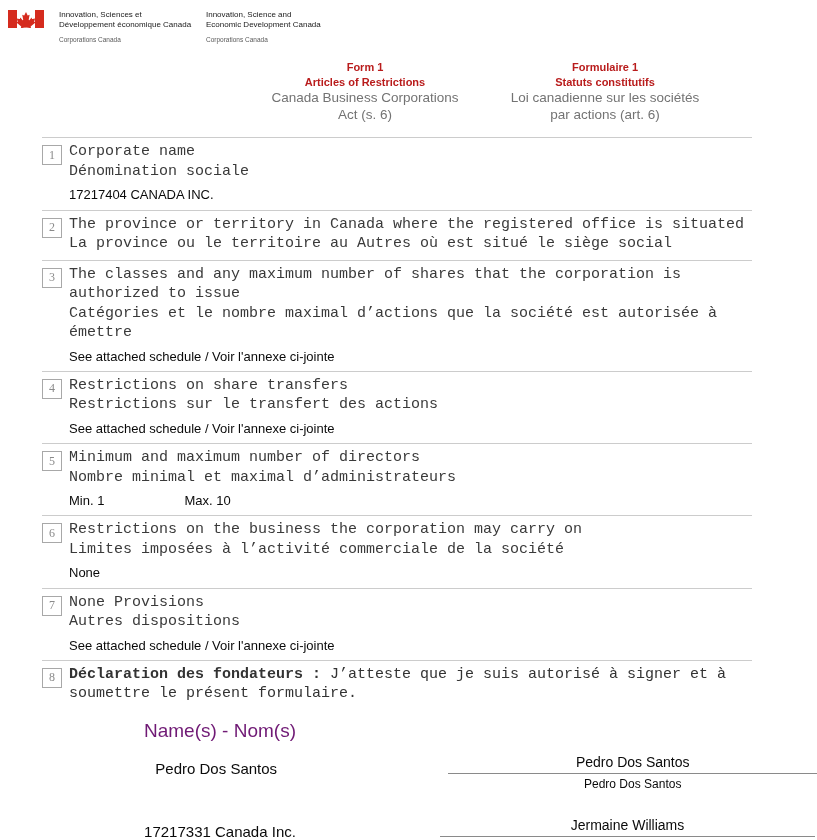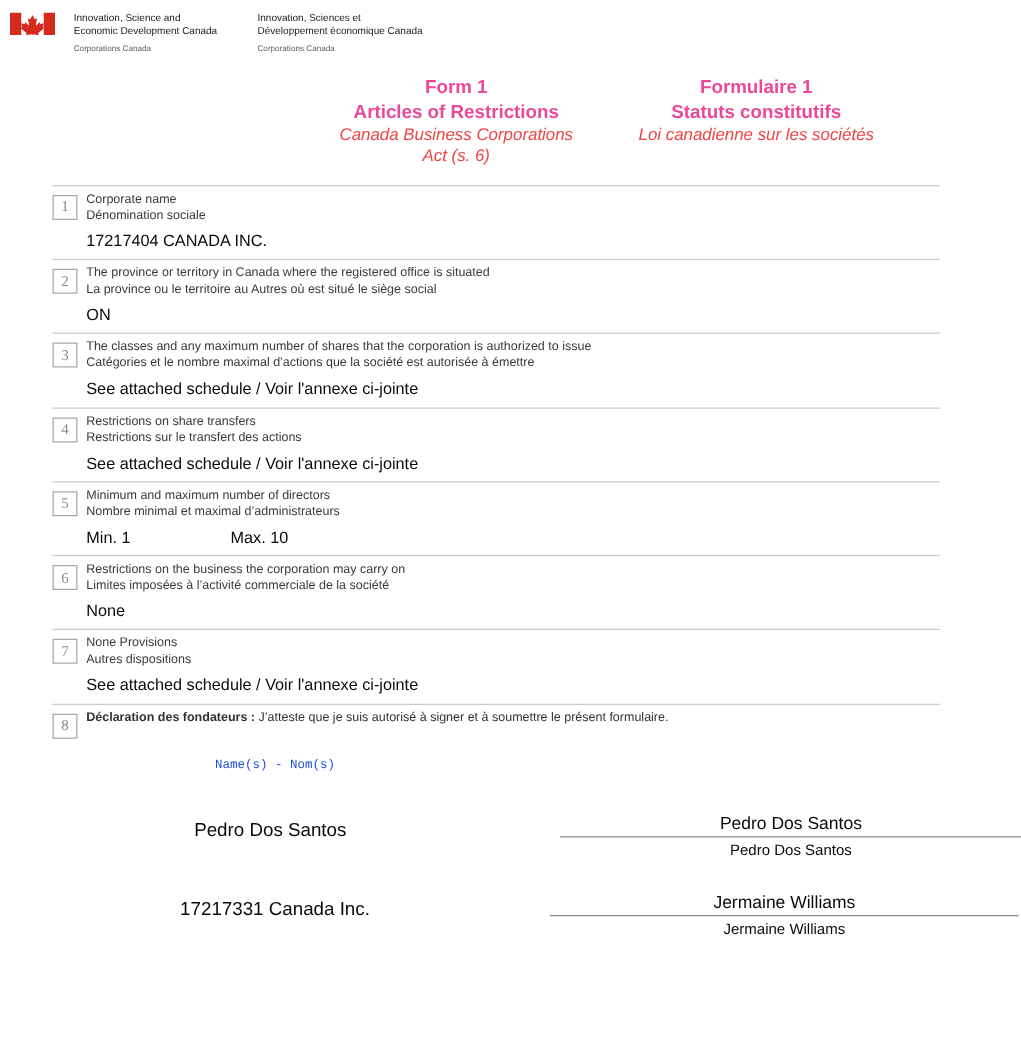--- a/index.html
+++ b/index.html
@@ -16,116 +16,116 @@
   
   .masthead { display: flex; align-items: flex-start; padding: 10px 0 0 8px; }
   .flag { width: 36px; height: 18px; margin-right: 15px; flex: 0 0 auto; }
   .dept { font-size: 8px; line-height: 1.3; color: #1a1a1a; width: 147px; }
   .dept .sub { font-size: 6.5px; color: #5a5a5a; margin-top: 5px; }
 
   
   .titles { display: flex; margin: 16px 0 0 250px; }
   .title-col { width: 230px; text-align: center; }
   .title-col + .title-col { margin-left: 10px; }
-  .t-bold { font-weight: bold; font-size: 15px; line-height: 1.3; color: #ec4899; text-align: center; }
-  .t-italic { font-style: italic; font-size: 13.5px; line-height: 1.28; color: #ef4444; }
+  .t-bold { font-weight: bold; font-size: 11px; line-height: 1.3; color: #b91c1c; text-align: center; }
+  .t-italic { font-size: 13.5px; line-height: 1.28; color: #737373; }
 
   
   .sections { margin: 14px 0 0 42px; width: 710px; }
   .section { display: flex; border-top: 1px solid #cccccc; padding: 4px 0 6px 0; }
   .num-box {
     width: 20px; height: 20px; margin-top: 3px;
     border: 1px solid #a8a8a8; color: #8a8a8a;
     font-family: "Liberation Serif", serif; font-size: 12px;
     display: flex; align-items: center; justify-content: center;
     flex: 0 0 auto;
   }
   .sec-content { margin-left: 7px; flex: 1; }
   .label {
-    font-family: Liberation Sans, sans-serif;
-    font-size: 10px; line-height: 1.3; color: #3a3a3a;
+    font-family: Liberation Mono, monospace;
+    font-size: 15px; line-height: 1.3; color: #3a3a3a;
   }
   .value { font-size: 13px; color: #0a0a0a; margin-top: 6px; line-height: 1.25; }
   .max-val { margin-left: 45px; padding-left: 35px; }
   .declaration { color: #333; }
   .declaration .bold { font-weight: bold; }
 
   
   .sig-headers { display: flex; margin-top: 10px; }
   .sig-header {
-    font-family: Liberation Mono, monospace;
-    font-size: 10px; color: #1d4ed8; text-align: center;
+    font-family: Liberation Sans, sans-serif;
+    font-size: 19px; color: #701a75; text-align: center;
   }
   .sig-header.left-h { width: 440px; }
   .sig-header.right-h { width: 375px; }
 
   .sig-row { display: flex; align-items: flex-end; }
-  .sig-row.row-1 { margin-top: 32px; gap: 16px; }
+  .sig-row.row-1 { margin-top: 12px; gap: 16px; }
   .sig-row.row-2 { margin-top: 26px; }
   .sig-left { width: 440px; text-align: center; font-size: 15px; color: #0a0a0a; padding-bottom: 14px; }
   .sig-right { width: 375px; }
   .sig-script { text-align: center; font-size: 14px; color: #0a0a0a; padding-bottom: 3px; }
   .sig-line { border-bottom: 1px solid #8a8a8a; }
   .sig-printed { text-align: center; font-size: 12px; color: #0a0a0a; padding-top: 3px; }
 </style>
 </head>
 <body>
 
 <div class="page">
 
   <div class="masthead">
     <svg class="flag" viewBox="0 0 1000 500" aria-hidden="true">
       <rect width="1000" height="500" fill="#ffffff"></rect>
       <rect width="250" height="500" fill="#d52b1e"></rect>
       <rect x="750" width="250" height="500" fill="#d52b1e"></rect>
       <path fill="#d52b1e" d="M500 56 l-46 87c-5 10-15 9-24 4l-34-17 25 133c5 25-12 25-21 14l-58-66-10 33c-1 5-7 10-14 9l-74-16 20 71c4 16 7 23-5 27l-26 12 127 103c5 4 8 12 6 19l-11 37 127-22c7-1 13 4 13 11l-6 131h19l-6-131c0-7 6-12 13-11l127 22-11-37c-2-7 1-15 6-19l127-103-26-12c-12-4-9-11-5-27l20-71-74 16c-7 1-13-4-14-9l-10-33-58 66c-9 11-26 11-21-14l25-133-34 17c-9 5-19 6-24-4z"></path>
     </svg>
     <div class="dept">
+      <div>Innovation, Sciences et</div>
+      <div>Développement économique Canada</div>
+      <div class="sub">Corporations Canada</div>
+    </div>
+    <div class="dept">
       <div>Innovation, Science and</div>
       <div>Economic Development Canada</div>
-      <div class="sub">Corporations Canada</div>
-    </div>
-    <div class="dept">
-      <div>Innovation, Sciences et</div>
-      <div>Développement économique Canada</div>
       <div class="sub">Corporations Canada</div>
     </div>
   </div>
 
   <div class="titles">
     <div class="title-col">
       <div class="t-bold">Form 1</div>
       <div class="t-bold">Articles of Restrictions</div>
       <div class="t-italic">Canada Business Corporations</div>
       <div class="t-italic">Act (s. 6)</div>
     </div>
     <div class="title-col">
       <div class="t-bold">Formulaire 1</div>
       <div class="t-bold">Statuts constitutifs</div>
       <div class="t-italic">Loi canadienne sur les sociétés</div>
+      <div class="t-italic">par actions (art. 6)</div>
     </div>
   </div>
 
   <div class="sections">
 
     <div class="section">
       <div class="num-box">1</div>
       <div class="sec-content">
         <div class="label">Corporate name</div>
         <div class="label">Dénomination sociale</div>
         <div class="value">17217404 CANADA INC.</div>
       </div>
     </div>
 
     <div class="section">
       <div class="num-box">2</div>
       <div class="sec-content">
         <div class="label">The province or territory in Canada where the registered office is situated</div>
         <div class="label">La province ou le territoire au Autres où est situé le siège social</div>
-        <div class="value">ON</div>
       </div>
     </div>
 
     <div class="section">
       <div class="num-box">3</div>
       <div class="sec-content">
         <div class="label">The classes and any maximum number of shares that the corporation is authorized to issue</div>
         <div class="label">Catégories et le nombre maximal d’actions que la société est autorisée à émettre</div>
         <div class="value">See attached schedule / Voir l'annexe ci-jointe</div>
       </div>

